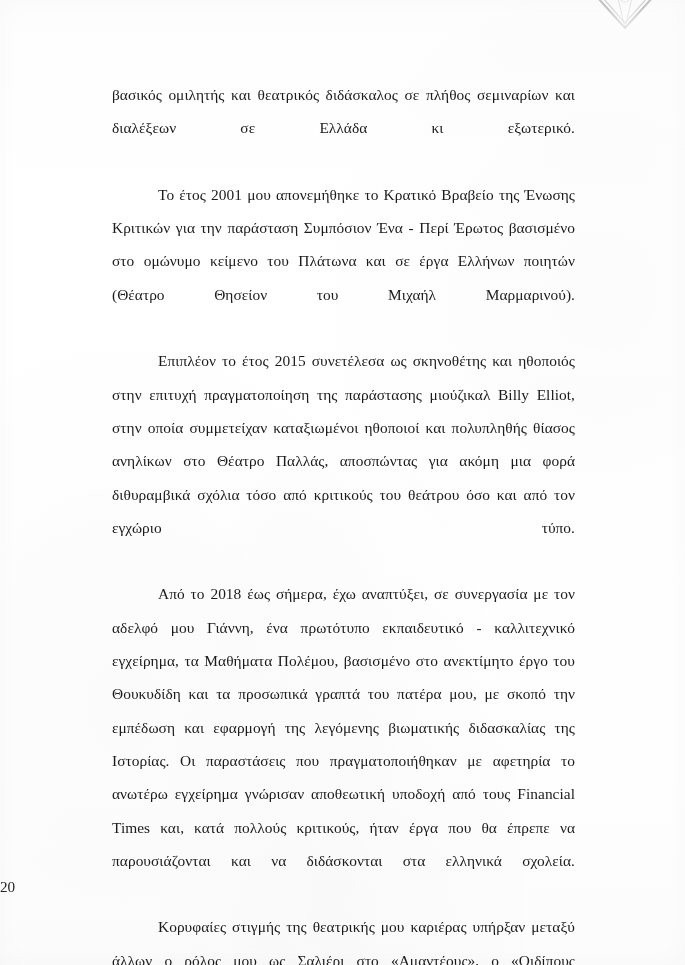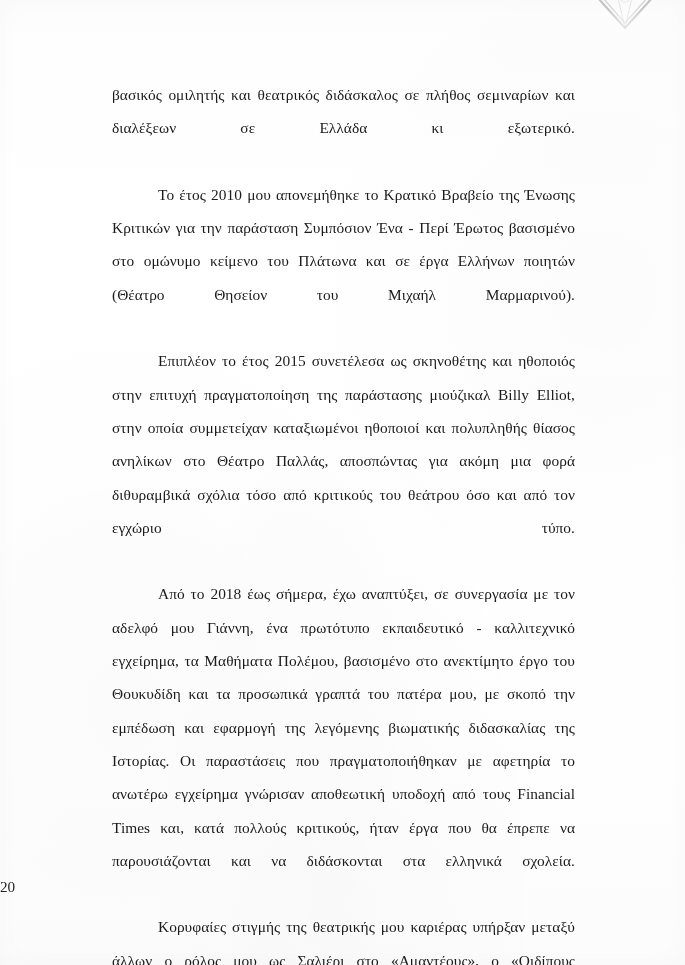--- a/index.html
+++ b/index.html
@@ -117,21 +117,21 @@
       <line x1="19" y1="2" x2="29" y2="45" stroke="url(#stampFade)" stroke-width="0.9" opacity="0.5"></line>
       <line x1="39" y1="2" x2="29" y2="45" stroke="url(#stampFade)" stroke-width="0.9" opacity="0.5"></line>
       <line x1="24" y1="20" x2="34" y2="20" stroke="url(#stampFade)" stroke-width="1.6" opacity="0.55"></line>
       <line x1="23" y1="25" x2="35" y2="25" stroke="url(#stampFade)" stroke-width="1.3" opacity="0.45"></line>
       <circle cx="29" cy="15" r="4.2" fill="none" stroke="url(#stampFade)" stroke-width="1.2" opacity="0.6"></circle>
     </svg>
   </div>
 
   <div class="content">
     <p class="para">βασικός ομιλητής και θεατρικός διδάσκαλος σε πλήθος σεμιναρίων και διαλέξεων σε Ελλάδα κι εξωτερικό.</p>
-    <p class="para indent">Το έτος 2010 μου απονεμήθηκε το Κρατικό Βραβείο της Ένωσης Κριτικών για την παράσταση Συμπόσιον Ένα - Περί Έρωτος βασισμένο στο ομώνυμο κείμενο του Πλάτωνα και σε έργα Ελλήνων ποιητών (Θέατρο Θησείον του Μιχαήλ Μαρμαρινού).</p>
+    <p class="para indent">Το έτος 2001 μου απονεμήθηκε το Κρατικό Βραβείο της Ένωσης Κριτικών για την παράσταση Συμπόσιον Ένα - Περί Έρωτος βασισμένο στο ομώνυμο κείμενο του Πλάτωνα και σε έργα Ελλήνων ποιητών (Θέατρο Θησείον του Μιχαήλ Μαρμαρινού).</p>
     <p class="para indent">Επιπλέον το έτος 2015 συνετέλεσα ως σκηνοθέτης και ηθοποιός στην επιτυχή πραγματοποίηση της παράστασης μιούζικαλ Billy Elliot, στην οποία συμμετείχαν καταξιωμένοι ηθοποιοί και πολυπληθής θίασος ανηλίκων στο Θέατρο Παλλάς, αποσπώντας για ακόμη μια φορά διθυραμβικά σχόλια τόσο από κριτικούς του θεάτρου όσο και από τον εγχώριο τύπο.</p>
     <p class="para indent">Από το 2018 έως σήμερα, έχω αναπτύξει, σε συνεργασία με τον αδελφό μου Γιάννη, ένα πρωτότυπο εκπαιδευτικό - καλλιτεχνικό εγχείρημα, τα Μαθήματα Πολέμου, βασισμένο στο ανεκτίμητο έργο του Θουκυδίδη και τα προσωπικά γραπτά του πατέρα μου, με σκοπό την εμπέδωση και εφαρμογή της λεγόμενης βιωματικής διδασκαλίας της Ιστορίας. Οι παραστάσεις που πραγματοποιήθηκαν με αφετηρία το ανωτέρω εγχείρημα γνώρισαν αποθεωτική υποδοχή από τους Financial Times και, κατά πολλούς κριτικούς, ήταν έργα που θα έπρεπε να παρουσιάζονται και να διδάσκονται στα ελληνικά σχολεία.</p>
     <p class="para indent">Κορυφαίες στιγμής της θεατρικής μου καριέρας υπήρξαν μεταξύ άλλων ο ρόλος μου ως Σαλιέρι στο «Αμαντέους», ο «Οιδίπους τύραννος», ερμηνεία που κατά κοινή ομολογία απετέλεσε μια από τις καλύτερες αποδόσεις του τραγικού ήρωα στην ιστορία του ελληνικού θεάτρου. και καθώς και ο μονόλογος «Δόκτωρ Φάουστους», τη διασκευή και τη σκηνοθεσία του οποίου επιμελήθηκα ο ίδιος.</p>
   </div>
 
   <div class="page-number">20</div>
 
 </div>
 
 </body></html>

